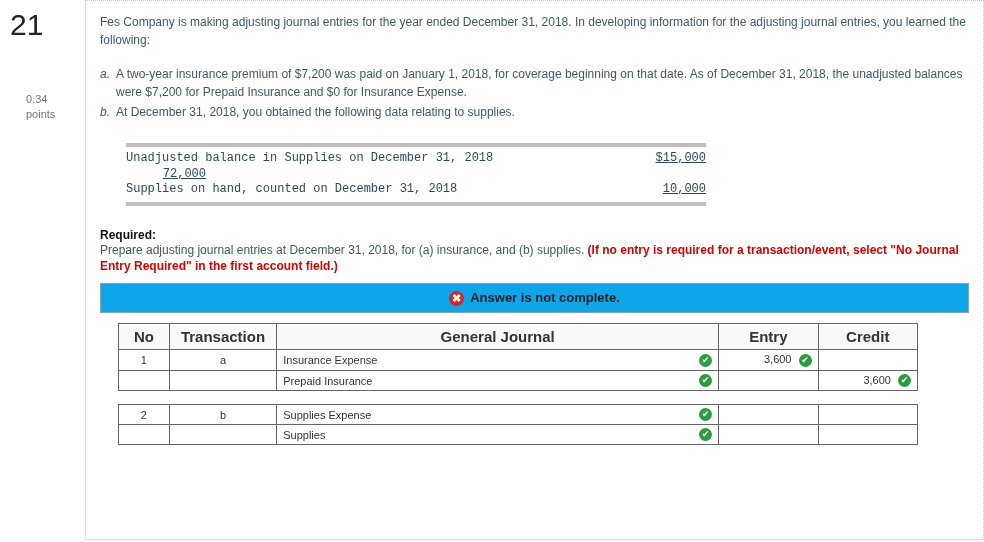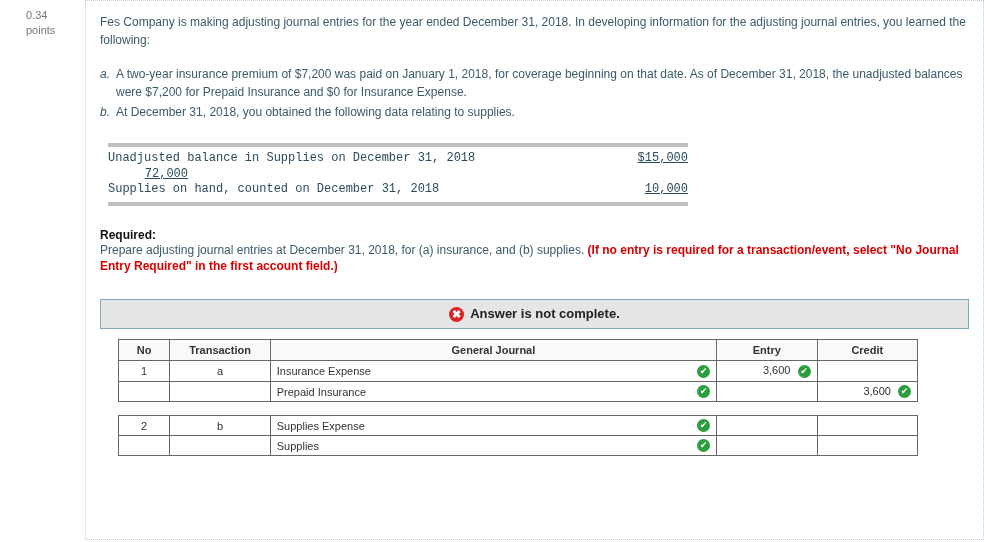--- a/index.html
+++ b/index.html
@@ -27,36 +27,36 @@
     flex: 1;
     border: 1px dotted #b8c8d8;
     padding: 12px 14px 18px 14px;
     min-height: 540px;
   }
   .intro { color: #3a5a6a; line-height: 1.5; margin-bottom: 16px; }
   .listitem { color: #3a5a6a; line-height: 1.5; margin: 2px 0 2px 0; display: flex; }
   .listitem .lab { font-style: italic; width: 16px; flex-shrink: 0; }
   .listitem .txt { flex: 1; }
   .data-box {
-    margin: 22px 0 0 8px;
+    margin: 22px 0 0 26px;
     width: 580px;
   }
   .stripe { height: 4px; background: #c0c0c0; margin: 0; }
   .data-rows { padding: 4px 0; }
   .data-row { display: flex; font-family: "Courier New", monospace; font-size: 12px; color: #2a4a5a; line-height: 1.3; }
   .data-row .dl { flex: 1; }
   .data-row .dv { width: 80px; text-align: right; text-decoration: underline; }
   .required-block { margin: 22px 0 0 0; }
   .required-block strong { color: #111; }
   .required-text { color: #3a5a6a; line-height: 1.45; }
   .warn { color: #d80000; font-weight: bold; }
   .feedback-bar {
-    margin: 26px 0 10px 0;
+    margin: 10px 0 10px 0;
     border: 1px solid #7fa8bb;
-    background: #e5e5e5;
+    background: #0ea5e9;
     text-align: center;
     padding: 6px 0;
     font-weight: bold;
     font-size: 13px;
     color: #222;
   }
   .feedback-bar .xicon {
     display: inline-block;
     width: 15px; height: 15px;
     background: #d22;
@@ -69,21 +69,21 @@
     vertical-align: middle;
   }
   table.je {
     border-collapse: collapse;
     margin-left: 18px;
     width: 800px;
   }
   table.je th {
     border: 1px solid #666;
     background: #f9f9f9;
-    font-size: 11px;
+    font-size: 15px;
     font-weight: bold;
     padding: 4px 6px;
     text-align: center;
   }
   table.je td {
     border: 1px solid #666;
     font-size: 11px;
     padding: 3px 6px;
     height: 18px;
     background: #fff;
@@ -109,20 +109,21 @@
   .col-no   { width: 46px; }
   .col-trx  { width: 90px; margin-top: 23px; }
   .col-gj   { width: 400px; }
   .col-amt  { width: 90px; }
 </style>
 </head>
 <body>
 
 <div class="wrap">
   <div class="left-col">
+    <div class="qnum">21</div>
     <div class="points-label">0.34</div>
     <div class="points-label">points</div>
   </div>
 
   <div class="content-col">
 
     <div class="intro">Fes Company is making adjusting journal entries for the year ended December 31, 2018. In developing information for the adjusting journal entries, you learned the following:</div>
 
     <div class="listitem">
       <span class="lab">a.</span>

